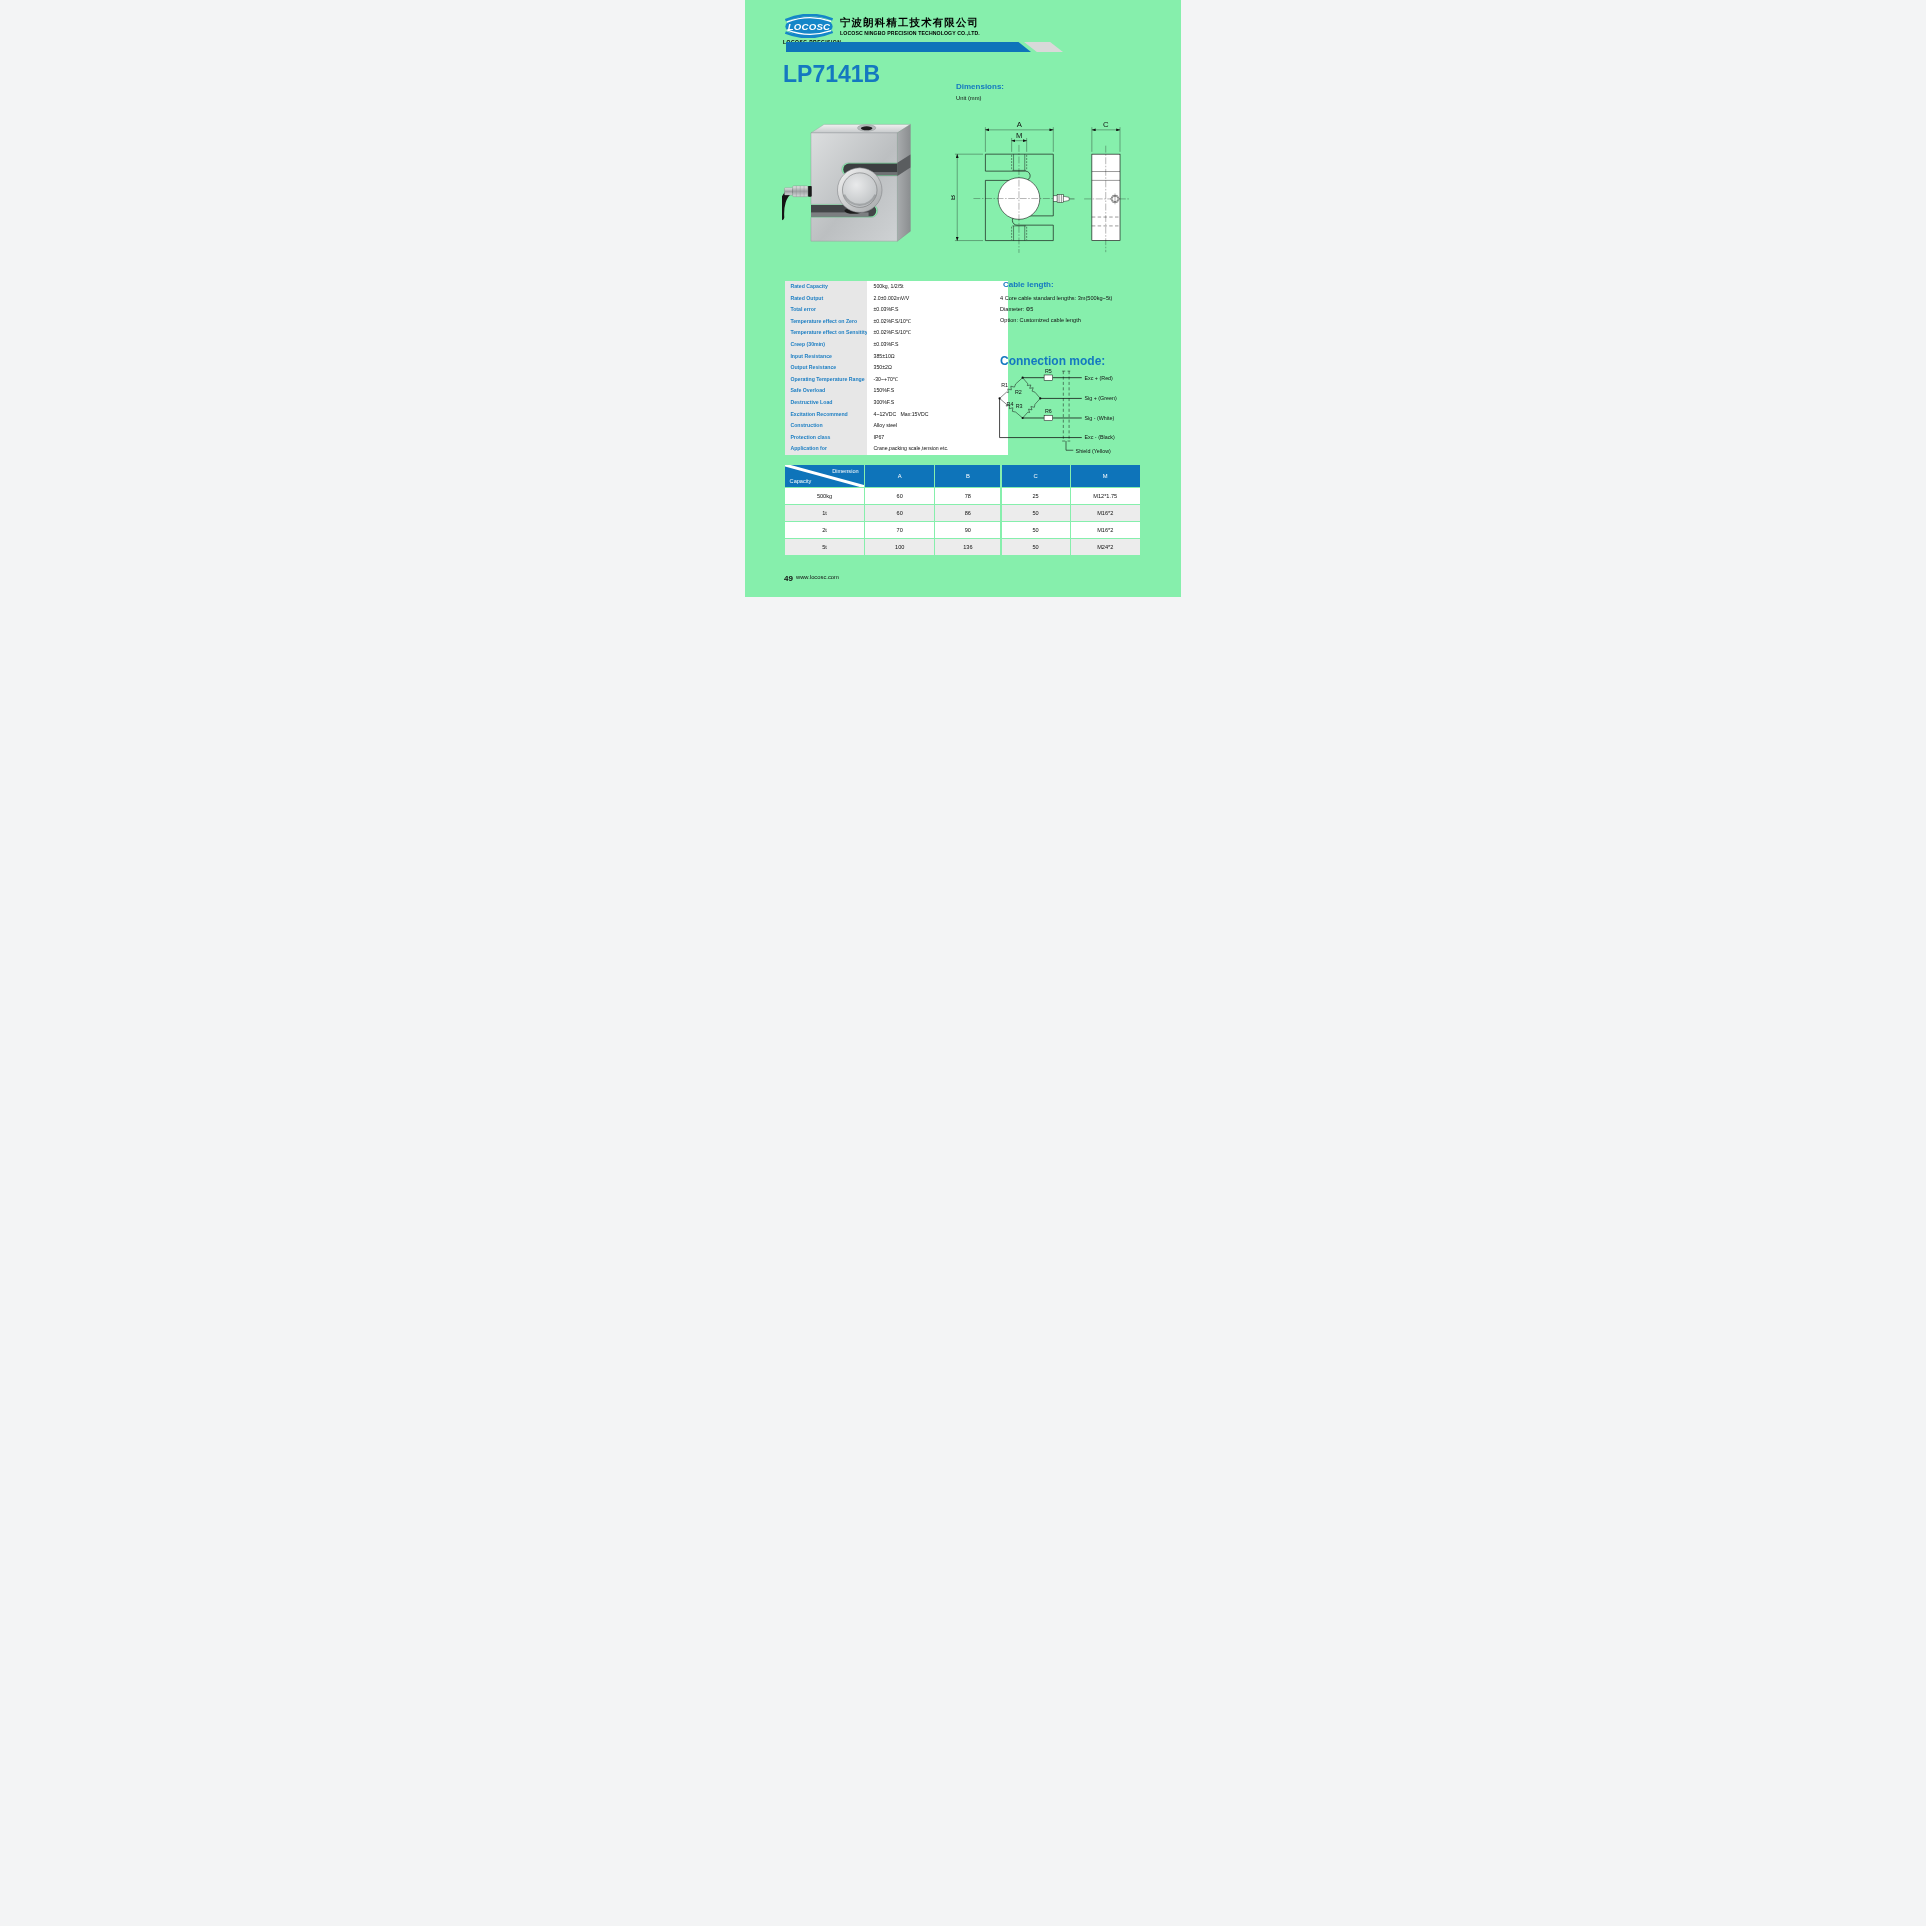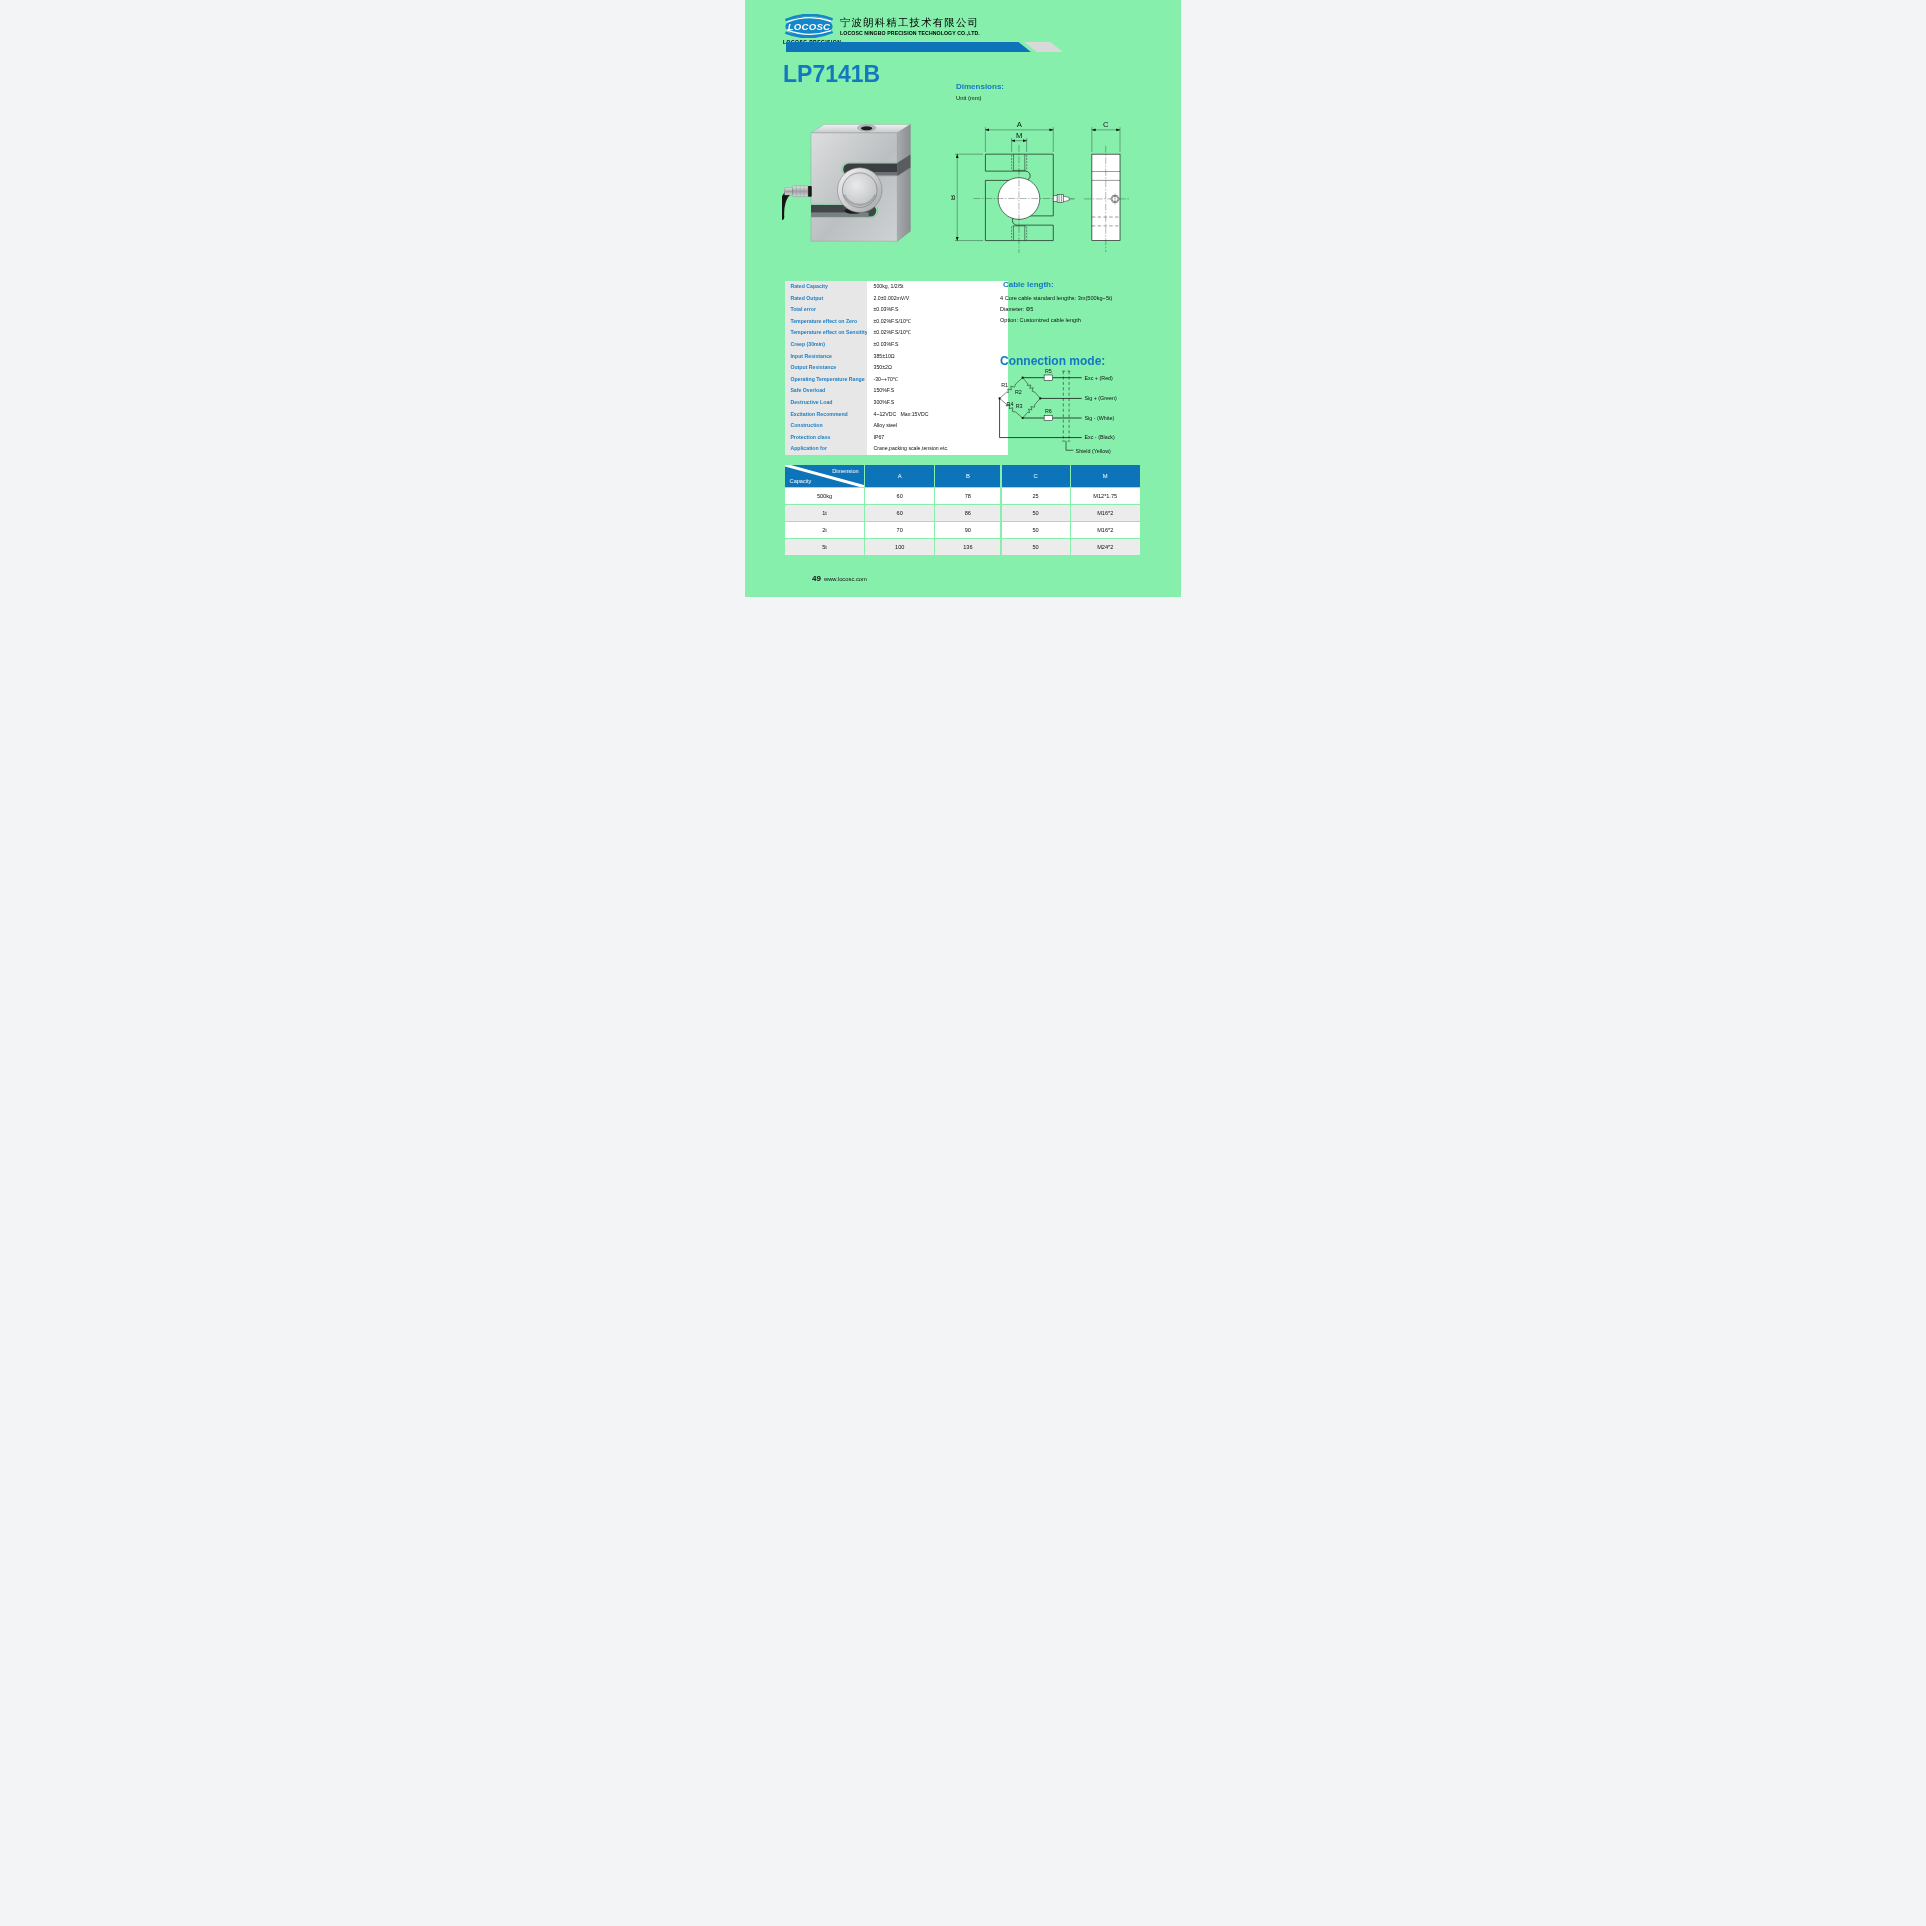--- a/index.html
+++ b/index.html
@@ -1,21 +1,21 @@
 <!DOCTYPE html>
 <html style="font-size:6.2px"><head>
 <meta charset="utf-8">
 <style>
   html,body{margin:0;padding:0;background:#f3f4f5;}
   .page{position:relative;width:436px;height:597px;margin:0 auto;background:#86efac;
         font-family:"Liberation Sans",sans-serif;color:#111;overflow:hidden;}
   .abs{position:absolute;}
   
   .logo-tagline{left:38px;top:39px;font-size:5px;font-weight:bold;letter-spacing:0.5px;color:#000;}
-  .company-cn{left:95px;top:16px;font-size:10.4px;font-weight:normal;letter-spacing:1.2px;color:#000;}
+  .company-cn{left:95px;top:16px;font-size:10.4px;font-weight:bold;letter-spacing:1.2px;color:#000;}
   .company-en{left:95px;top:30px;font-size:5.2px;font-weight:bold;letter-spacing:0.1px;color:#000;}
   .bar-blue{left:41px;top:42px;width:245px;height:10px;background:var(--accent);
             clip-path:polygon(0 0,94.9% 0,100% 100%,0 100%);}
   .bar-gray{left:279px;top:42px;width:39px;height:10px;background:#d9d9d9;
             clip-path:polygon(0 0,67% 0,100% 100%,33% 100%);}
   .model{left:38px;top:61px;font-size:23px;font-weight:bold;color:var(--title-blue);}
   .dim-heading{left:211px;top:82px;font-size:8px;font-weight:bold;color:var(--title-blue);}
   .unit{left:211px;top:95px;font-size:5.8px;color:#111;}
   
   .specs{left:40px;top:281px;width:223px;display:grid;grid-template-columns:82px 1fr;}
@@ -31,21 +31,21 @@
   .dimtable{left:40px;top:465px;width:350px;display:grid;
             grid-template-columns:79px 69px 65px 68px 69px;
             grid-template-rows:21.6px 16px 16px 16px 16px;gap:1.2px;}
   .dt-h{background:var(--accent);color:#fff;font-size:5.8px;display:flex;align-items:center;justify-content:center;}
   .dt-corner{position:relative;background:var(--accent);color:#fff;font-size:5.6px;}
   .dt-corner .top-lbl{position:absolute;top:3.1px;right:5.4px;}
   .dt-corner .bot-lbl{position:absolute;bottom:3.1px;left:4.6px;}
   .dt-c{font-size:5.6px;color:#111;display:flex;align-items:center;justify-content:center;}
   .r-odd{background:#ffffff;} .r-even{background:#ececec;}
   
-  .footer{left:39px;top:574px;display:flex;align-items:center;gap:3.1px;margin-left:28px;}
+  .footer{left:39px;top:574px;display:flex;align-items:flex-start;gap:3.1px;}
   .page-num{font-size:8px;font-weight:bold;color:#111;}
   .site{font-size:5.8px;color:#111;}
   svg text{font-family:"Liberation Sans",sans-serif;}
   :root{--accent:#0e74ba;--title-blue:#1478c0;--label-blue:#1e7fc3;--logo-blue:#1586c8;}
 </style>
 </head>
 <body>
 
 <div class="page">
 

